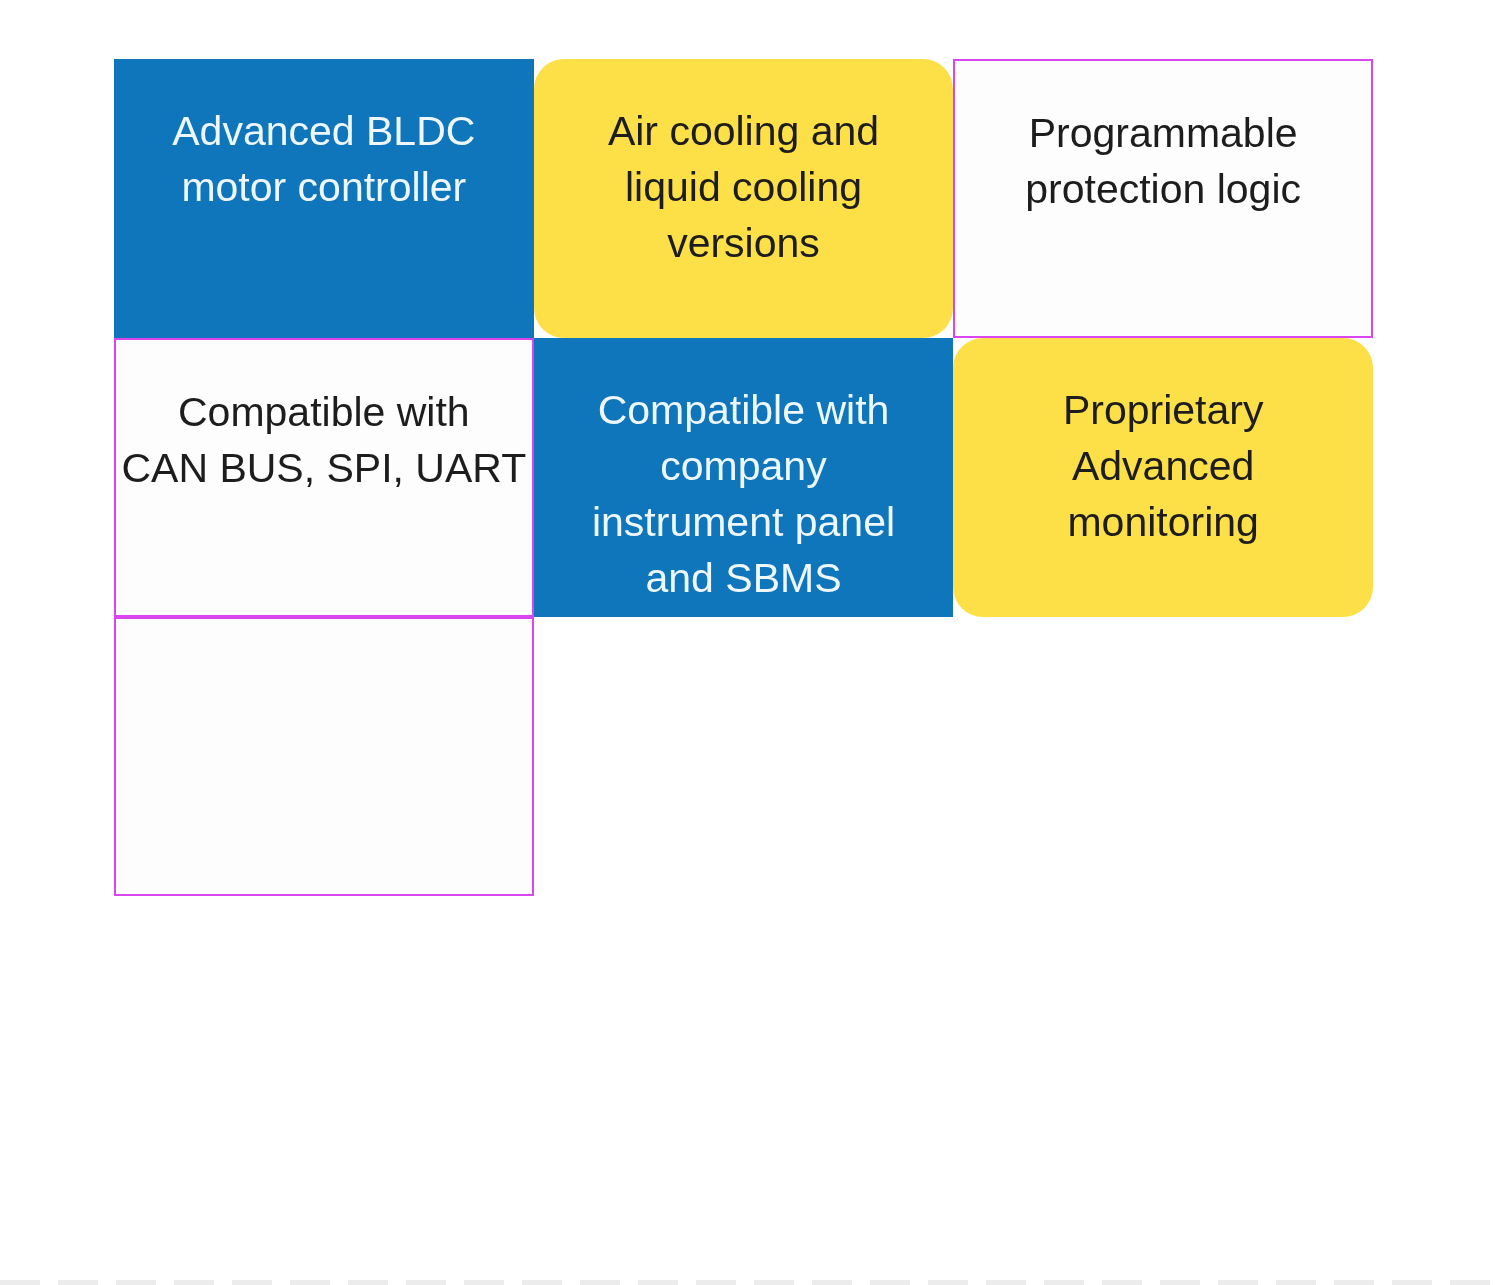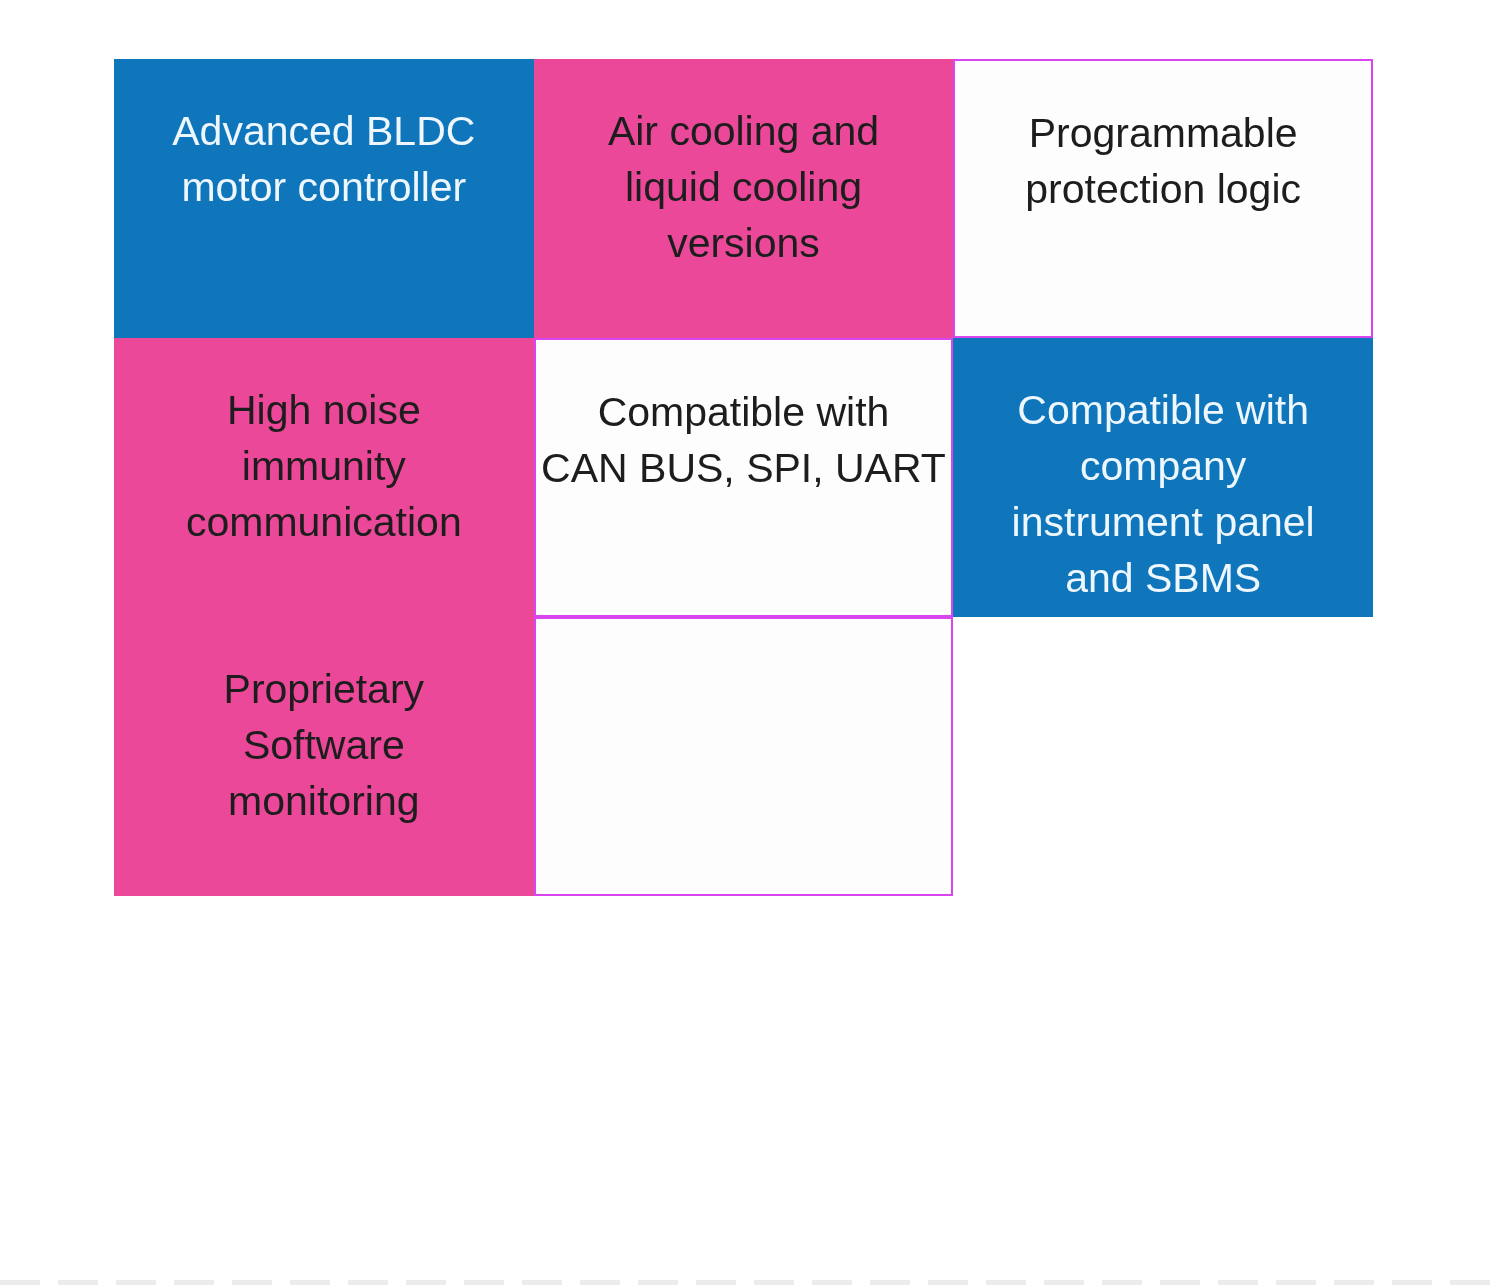--- a/index.html
+++ b/index.html
@@ -37,22 +37,23 @@
     font-size: 41px;
     line-height: 56px;
     white-space: pre;
     overflow: hidden;
   }
   .cell.blue {
     background: #0f76bc;
     color: #eef7fd;
   }
   .cell.gray {
-    background: #ec4899;
+    background: #fde047;
     color: #1d1d1d;
+    border-radius: 30px;
   }
   .cell.white {
     background: #fdfdfd;
     color: #1d1d1d;
     border: 2px solid #d946ef;
   }
   .bottom-dashed-edge {
     position: absolute;
     left: 0;
     bottom: 0;
@@ -75,38 +76,35 @@
     <div class="cell blue">Advanced BLDC
 motor controller</div>
 
     <div class="cell gray">Air cooling and
 liquid cooling
 versions</div>
 
     <div class="cell white">Programmable
 protection logic</div>
 
-    <div class="cell gray">High noise
-immunity
-communication</div>
 
     <div class="cell white">Compatible with
 CAN BUS, SPI, UART</div>
 
     <div class="cell blue">Compatible with
 company
 instrument panel
 and SBMS</div>
 
 
 
 
 
     <div class="cell gray">Proprietary
-Software
+Advanced
 monitoring</div>
 
     <div class="cell white"></div>
 
   </div>
 
   <div class="bottom-dashed-edge"></div>
 
 </div>
 

